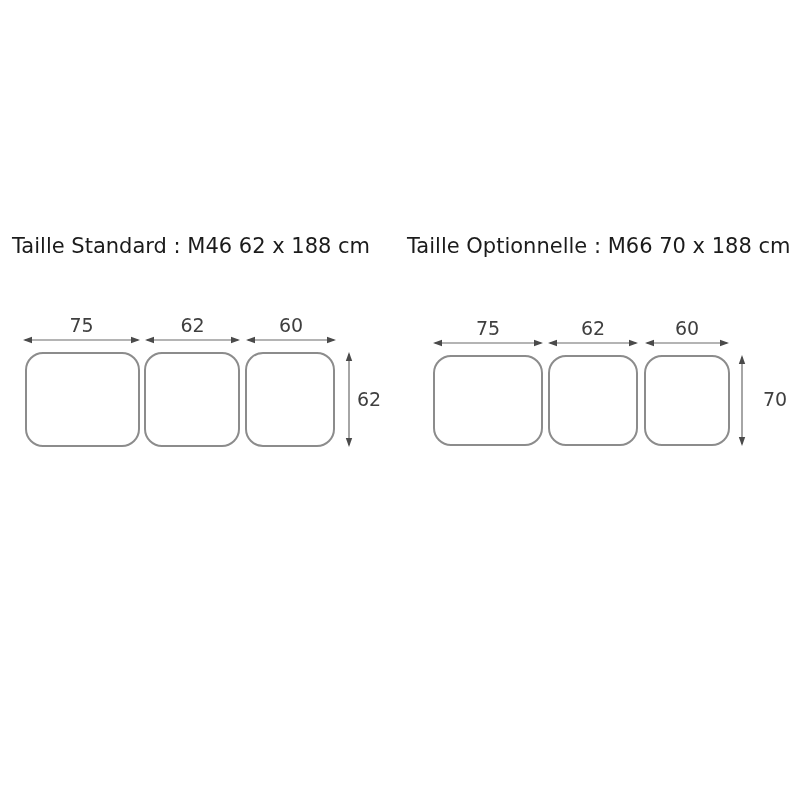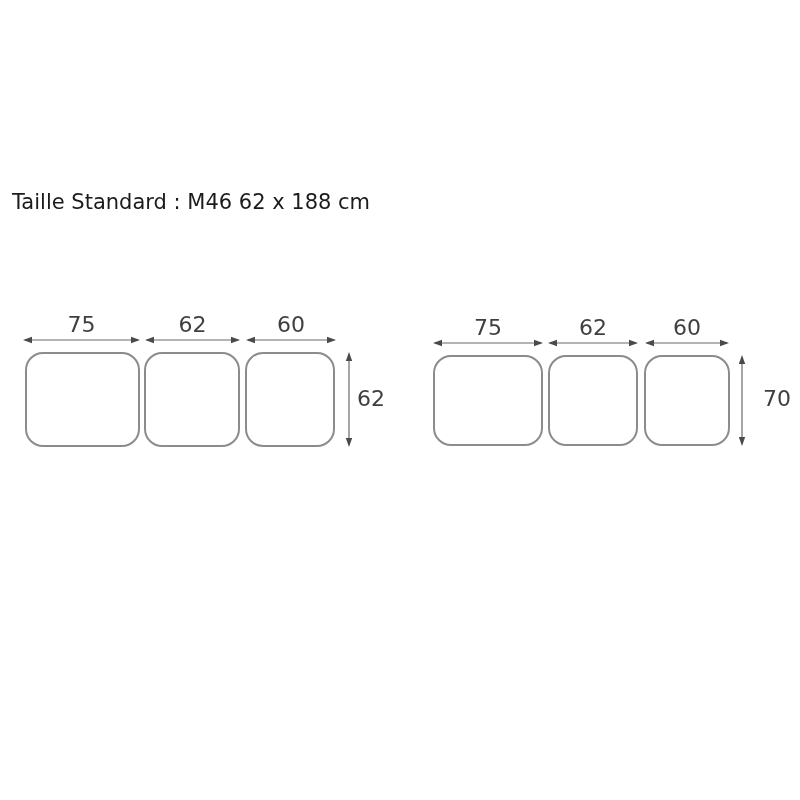--- a/index.html
+++ b/index.html
@@ -14,27 +14,28 @@
     height: 800px;
     background: #ffffff;
     overflow: hidden;
   }
   .title {
     position: absolute;
     font-size: 21px;
     line-height: 26px;
     color: #1b1b1b;
     white-space: nowrap;
+    margin-top: 44px;
   }
   .diagram-group {
     position: absolute;
   }
   .dim-label {
     position: absolute;
-    font-size: 22px;
+    font-size: 19px;
     line-height: 20px;
     color: #3f3f3f;
     text-align: center;
     white-space: nowrap;
   }
   .dim-label.side {
     text-align: left;
   }
   .panel-rect {
     position: absolute;
@@ -49,20 +50,21 @@
   }
   .arrow line { stroke: #6b6b6b; stroke-width: 1.2; }
   .arrow polygon { fill: #4a4a4a; }
 </style>
 </head>
 <body>
 
 <div class="page">
 
   <div class="title" style="left:12px; top:189px;">Taille Standard : M46 62 x 188 cm</div>
+  <div class="title" style="left:407px; top:189px;">Taille Optionnelle : M66 70 x 188 cm</div>
 
   <div class="diagram-group" style="left:23px; top:315px; width:360px; height:135px;">
 
     <div class="dim-label" style="left:0px; top:0px; width:117px;">75</div>
     <div class="dim-label" style="left:122px; top:0px; width:95px;">62</div>
     <div class="dim-label" style="left:223px; top:0px; width:90px;">60</div>
 
     <svg class="arrow" style="left:0px; top:20px;" width="117" height="10" viewBox="0 0 117 10">
       <line x1="2" y1="5" x2="115" y2="5"></line>
       <polygon points="0,5 9,1.8 9,8.2"></polygon>

